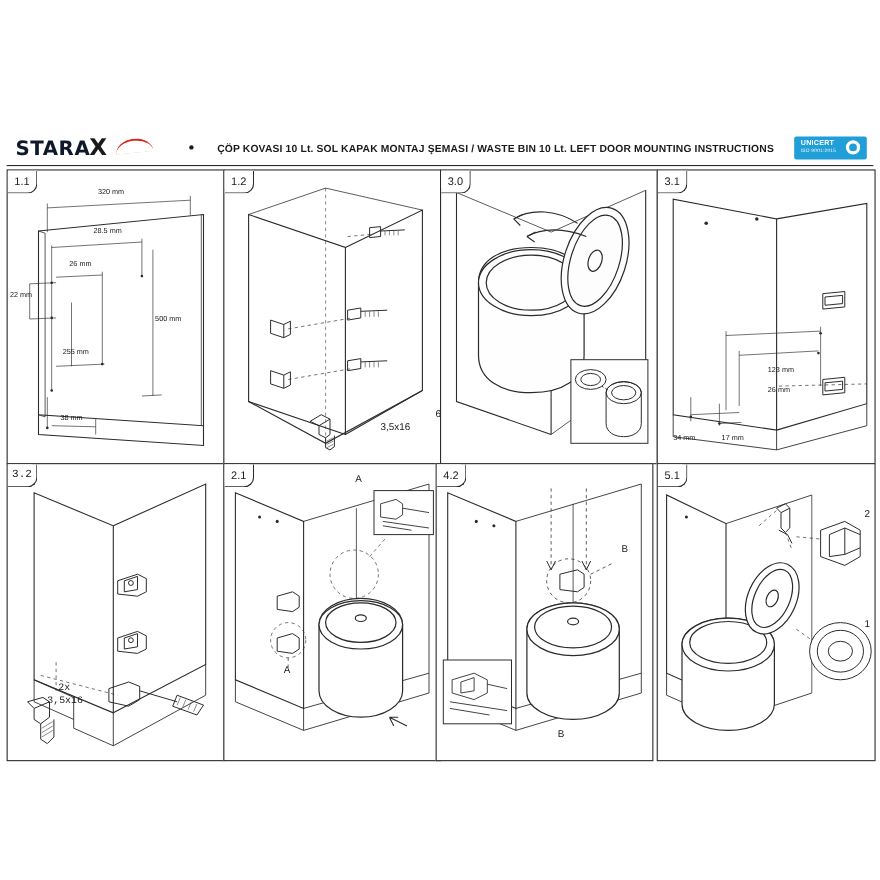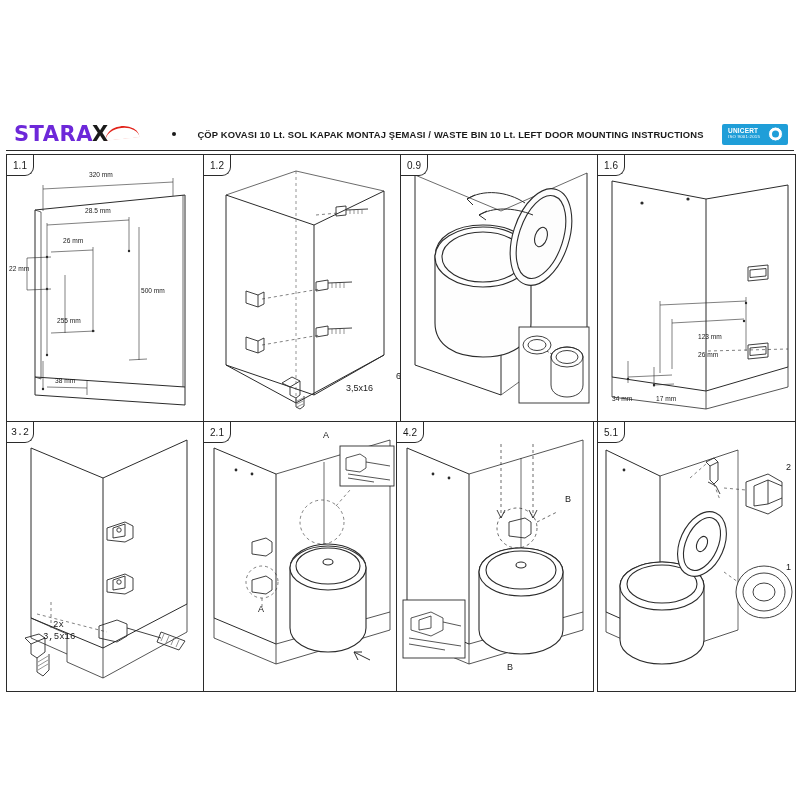--- a/index.html
+++ b/index.html
@@ -35,23 +35,23 @@
   .brand {
     position: relative;
     width: 140px;
     padding-left: 8px;
     display: flex;
     align-items: baseline;
   }
   .brand-word {
     font-family: "DejaVu Sans", sans-serif;
     font-weight: bold;
-    font-size: 21px;
+    font-size: 18px;
     letter-spacing: 0.5px;
-    color: #6d28d9;
+    color: #0f172a;
   }
   .brand-x {
     font-family: "DejaVu Sans", sans-serif;
     font-weight: bold;
     font-size: 21px;
     color: #1a1a1a;
     margin-left: -1px;
   }
   .brand-swoosh {
     position: absolute;
@@ -294,21 +294,21 @@
         </g>
         <g fill="none" stroke="#2b2b2b" stroke-width="0.5">
           <path d="M93 246 L99 243 M93 249 L99 246 M93 252 L99 249"></path>
         </g>
       </svg>
       <div class="note" style="left:150px; top:216px; text-align:left;margin-left:42px;">6x</div>
       <div class="note" style="left:142px; top:228px;">3,5x16</div>
     </div>
 
     <div class="panel" style="left:394px; top:0px; width:196px; height:266px;">
-      <div class="panel-label">0.9</div>
+      <div class="panel-label">3.0</div>
       <svg class="svg-layer" width="196" height="266" viewBox="0 0 196 266">
         <g fill="none" stroke="#2b2b2b" stroke-width="1">
 
           <path d="M14 20 L14 210 L100 240"></path>
           <path d="M100 240 L100 84"></path>
           <path d="M14 20 L100 56 L186 18" stroke-width="0.7"></path>
           <path d="M186 18 L186 178"></path>
           <path d="M100 240 L186 178" stroke-width="0.7"></path>
         </g>
 
@@ -339,21 +339,21 @@
           <ellipse cx="136" cy="190" rx="9" ry="5.5"></ellipse>
           <path d="M150 202 C150 196 158 192 166 192 C174 192 182 196 182 202 L182 230 C182 238 174 242 166 242 C158 242 150 238 150 230 Z"></path>
           <ellipse cx="166" cy="202" rx="16" ry="10"></ellipse>
           <ellipse cx="166" cy="202" rx="11" ry="6.5"></ellipse>
           <path d="M146 196 L152 200" stroke-dasharray="2 2"></path>
         </g>
       </svg>
     </div>
 
     <div class="panel" style="left:591px; top:0px; width:197px; height:266px;">
-      <div class="panel-label">1.6</div>
+      <div class="panel-label">3.1</div>
       <svg class="svg-layer" width="197" height="266" viewBox="0 0 197 266">
         <g fill="none" stroke="#2b2b2b" stroke-width="1">
 
           <path d="M14 26 L14 222 L108 236 L108 44 Z"></path>
           <path d="M108 44 L190 30 L190 212 L108 236"></path>
           <path d="M14 222 L14 242 L108 254 L190 232 L190 212" stroke-width="0.8"></path>
           <path d="M108 236 L108 254" stroke-width="0.8"></path>
         </g>
         <g fill="#2b2b2b">
           <circle cx="44" cy="48" r="1.6"></circle>

